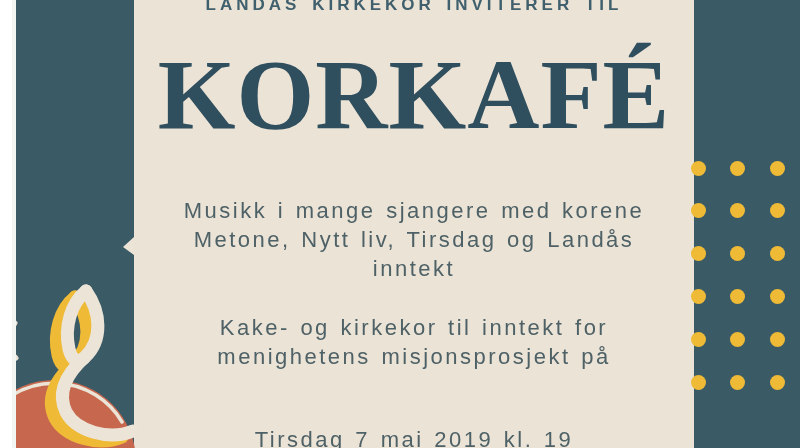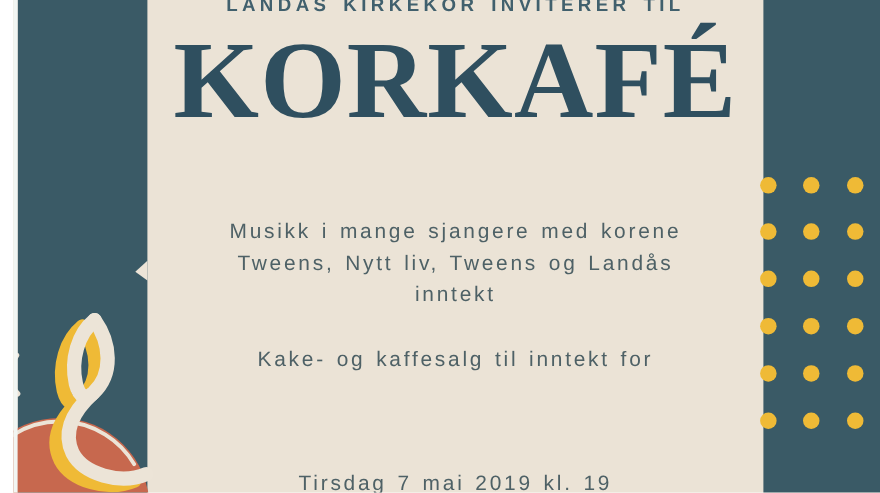--- a/index.html
+++ b/index.html
@@ -17,31 +17,31 @@
   #content{
     position:absolute;left:122px;width:560px;top:0;height:448px;
     text-align:center;z-index:4;pointer-events:none;
   }
   #kicker{
     position:absolute;top:-7px;left:0;width:100%;
     font-size:17px;line-height:24px;font-weight:700;
     letter-spacing:4px;word-spacing:3px;color:#41606d;white-space:nowrap;
   }
   #title{
-    position:absolute;top:26px;left:0;width:100%;
+    position:absolute;top:48px;left:0;width:100%;
     font-family:"Liberation Serif",serif;font-weight:700;
     font-size:100px;line-height:94px;letter-spacing:1px;
     color:#2f4f5f;white-space:nowrap;
   }
   .body-block{position:absolute;left:0;width:100%;}
   #body1{top:196px;}
   #body2{top:313px;}
   #date-line{position:absolute;top:425px;left:0;width:100%;}
   .body-line,#date-line{
-    font-size:19px;line-height:29px;letter-spacing:2.5px;word-spacing:2px;
+    font-size:22px;line-height:29px;letter-spacing:2.5px;word-spacing:2px;
     color:#4e6166;white-space:nowrap;
   }
 
   #dot-grid{position:absolute;left:678.5px;top:160.5px;width:110px;height:240px;z-index:2;}
   .dot{position:absolute;width:15px;height:15px;border-radius:50%;}
 
   #clef-svg{position:absolute;left:0;top:230px;z-index:2;}
 </style>
 </head>
 <body>
@@ -92,26 +92,27 @@
 
     <path d="M 3,323 C -5,334 -5,349 4,358" fill="none" stroke="#ece4d7" stroke-width="5" stroke-linecap="round"></path>
   </svg>
 
   <div id="content">
     <div id="kicker">LANDÅS KIRKEKOR INVITERER TIL</div>
     <div id="title">KORKAFÉ</div>
 
     <div class="body-block" id="body1">
       <div class="body-line">Musikk i mange sjangere med korene</div>
-      <div class="body-line">Tweens, Nytt liv, Tweens og Landås</div>
+      <div class="body-line">Metone, Nytt liv, Tirsdag og Landås</div>
       <div class="body-line">inntekt</div>
     </div>
 
     <div class="body-block" id="body2">
-      <div class="body-line">Kake- og kaffesalg til inntekt for</div>
+      <div class="body-line">Kake- og kirkekor til inntekt for</div>
+      <div class="body-line">menighetens misjonsprosjekt på</div>
     </div>
 
     <div id="date-line">Tirsdag 7 mai 2019 kl. 19</div>
   </div>
 
   <div class="edge-strip" id="edge-left"></div>
   <div class="edge-strip" id="edge-right"></div>
 </div>
 
 </body></html>

